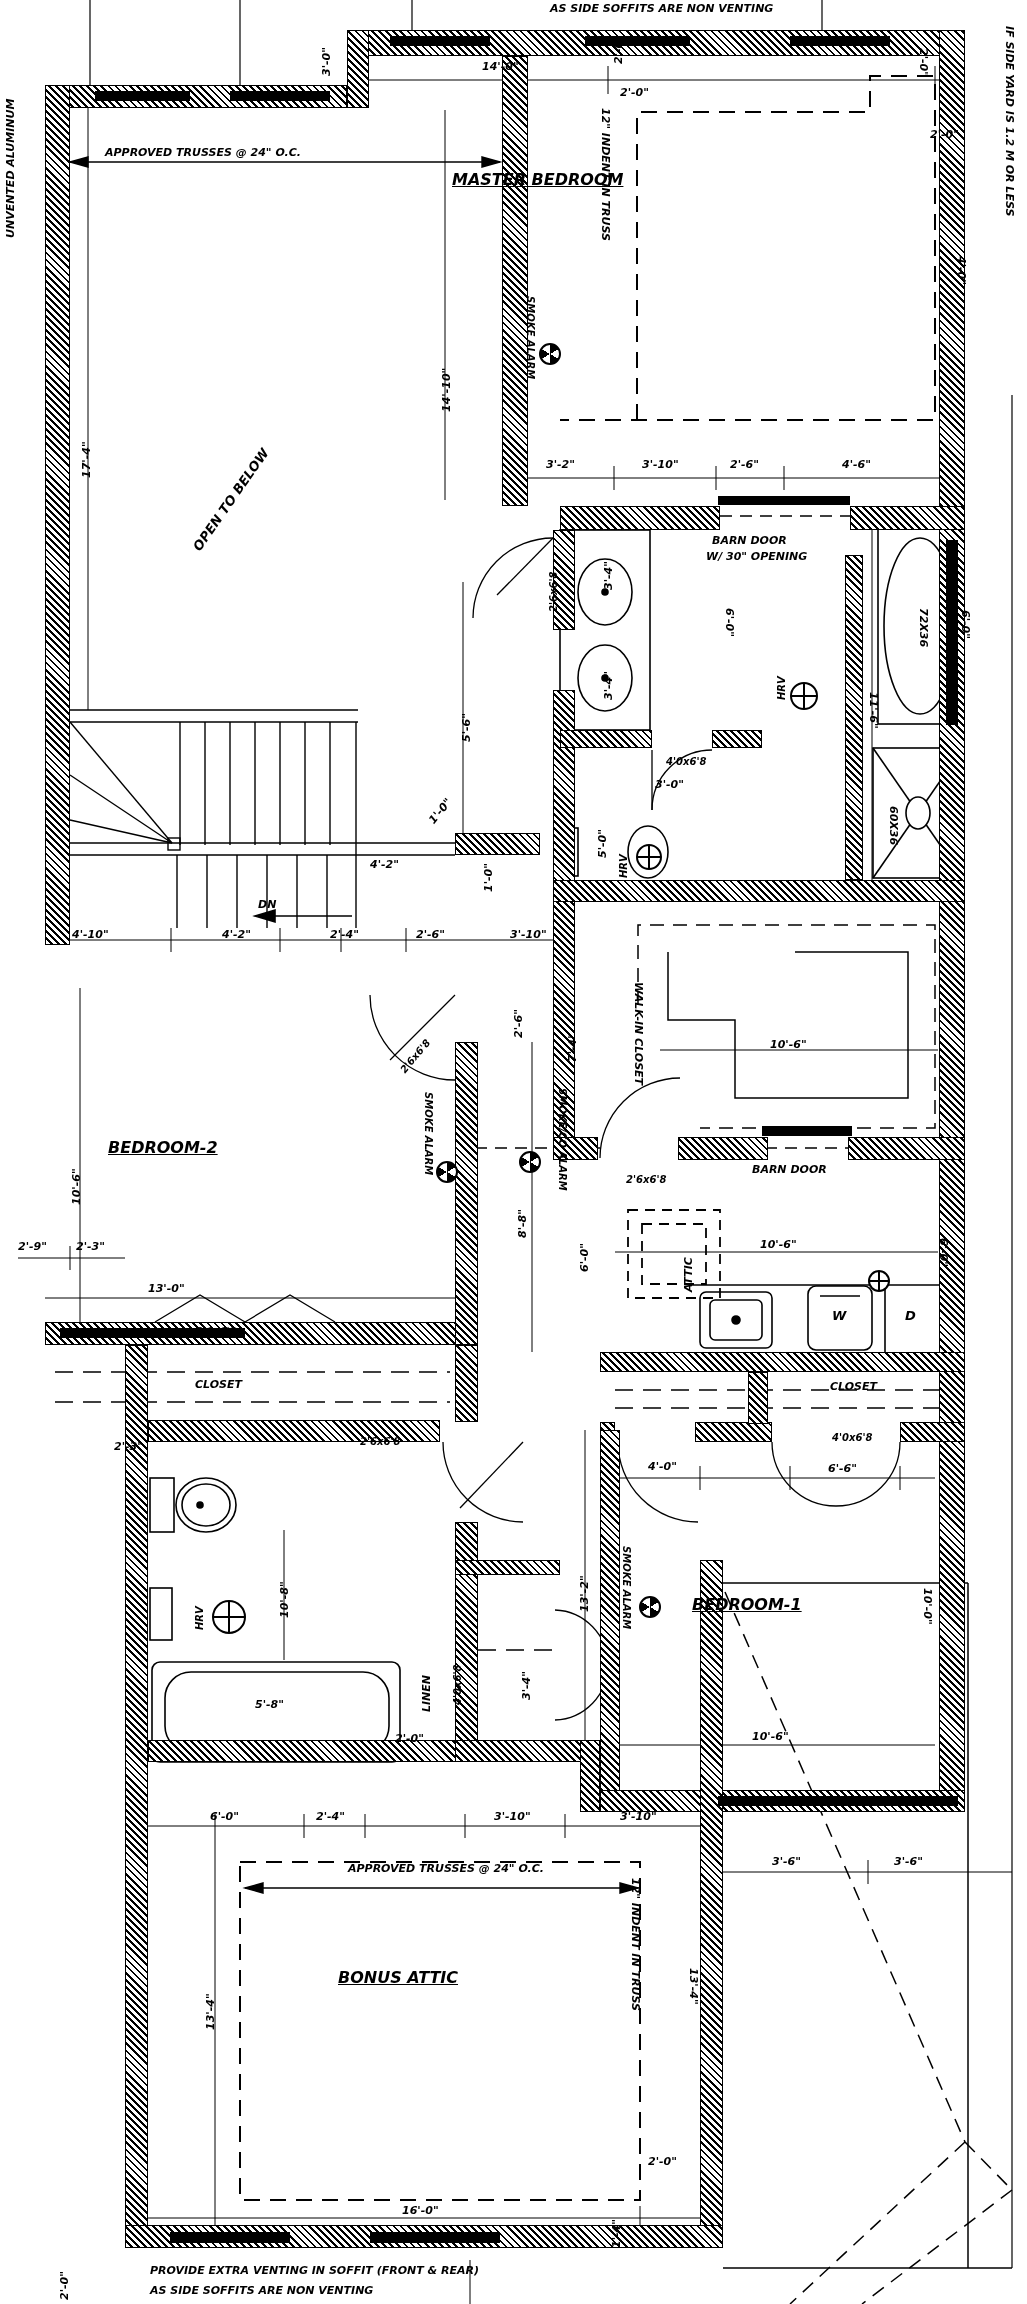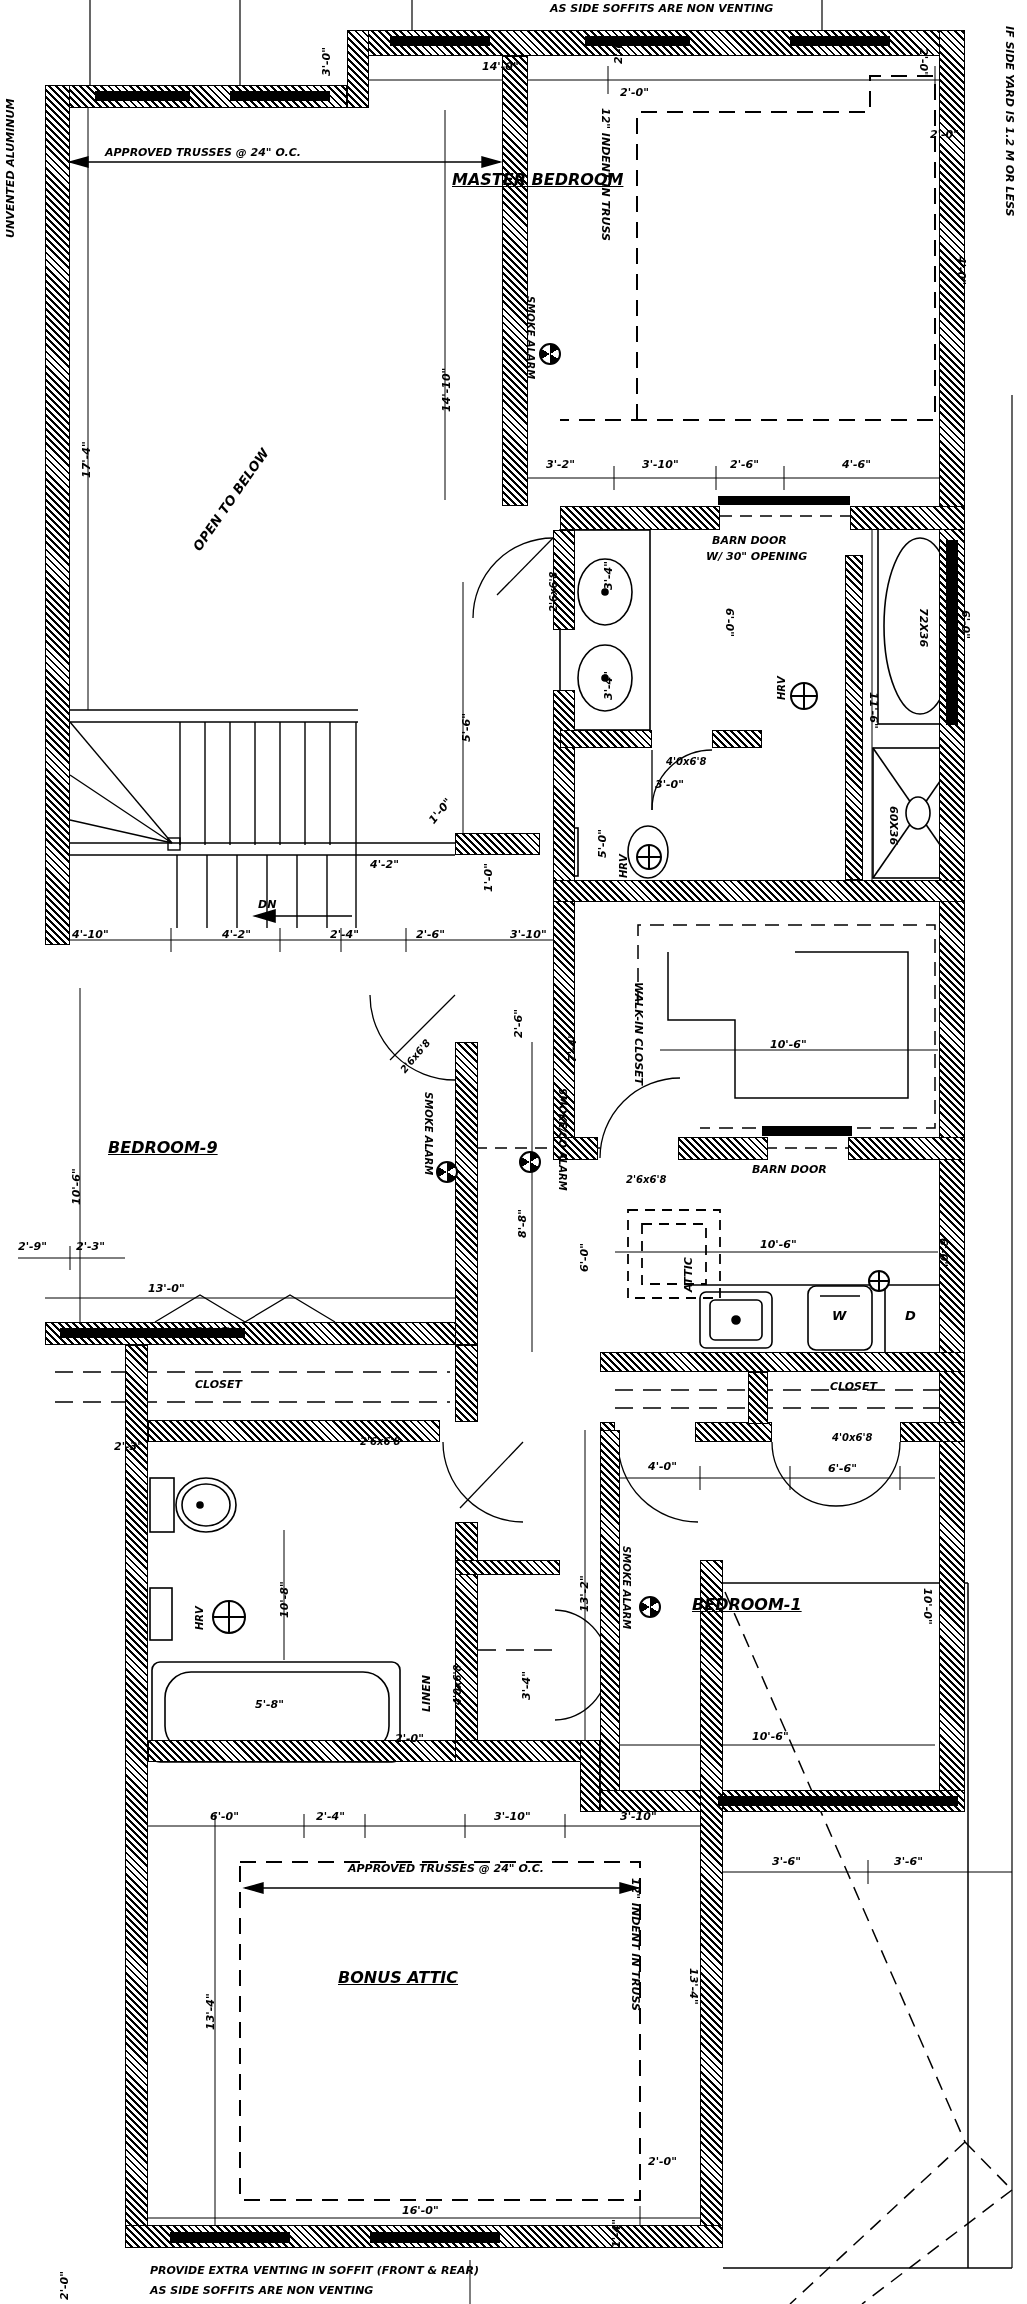--- a/index.html
+++ b/index.html
@@ -291,21 +291,21 @@
   <span class="note" style="left:642px;top:1878px;transform:rotate(90deg)">12" INDENT IN TRUSS</span>
   <span class="note" style="left:150px;top:2264px">PROVIDE EXTRA VENTING IN SOFFIT (FRONT &amp; REAR)</span>
   <span class="note" style="left:150px;top:2284px">AS SIDE SOFFITS ARE NON VENTING</span>
   <span class="note" style="left:190px;top:545px;transform:rotate(-55deg);font-size:13px">OPEN TO BELOW</span>
   <span class="note" style="left:712px;top:534px">BARN DOOR</span>
   <span class="note" style="left:706px;top:550px">W/ 30" OPENING</span>
   <span class="note" style="left:752px;top:1163px">BARN DOOR</span>
   <span class="note" style="left:258px;top:898px">DN</span>
 
   <span class="room" style="left:452px;top:170px">MASTER BEDROOM</span>
-  <span class="room" style="left:108px;top:1138px">BEDROOM-9</span>
+  <span class="room" style="left:108px;top:1138px">BEDROOM-2</span>
   <span class="room" style="left:692px;top:1595px">BEDROOM-1</span>
   <span class="room" style="left:338px;top:1968px">BONUS ATTIC</span>
   <span class="t" style="left:645px;top:982px;transform:rotate(90deg)">WALK-IN CLOSET</span>
   <span class="t" style="left:195px;top:1378px">CLOSET</span>
   <span class="t" style="left:830px;top:1380px">CLOSET</span>
   <span class="t" style="left:420px;top:1712px;transform:rotate(-90deg)">LINEN</span>
   <span class="t" style="left:682px;top:1292px;transform:rotate(-90deg)">ATTIC</span>
 
   <span class="t" style="left:930px;top:608px;transform:rotate(90deg)">72X36</span>
   <span class="t" style="left:900px;top:806px;transform:rotate(90deg)">60X36</span>

